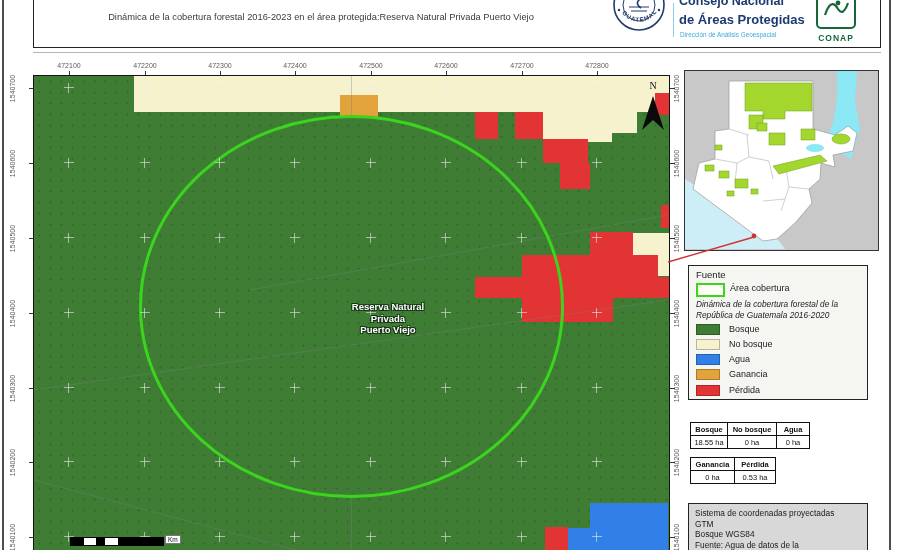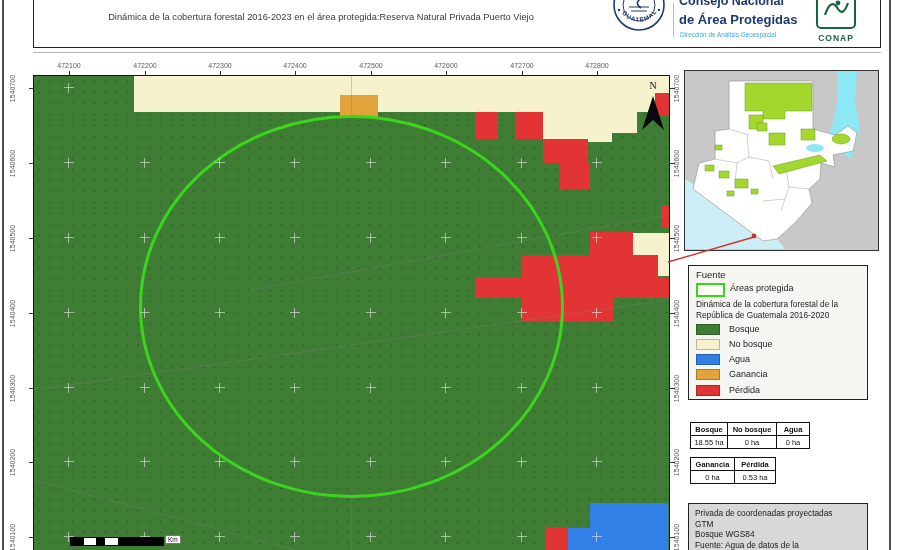--- a/index.html
+++ b/index.html
@@ -55,21 +55,21 @@
   #inset-box{position:absolute;left:684px;top:70px;width:195px;height:181px;
     border:1.5px solid #333;box-sizing:border-box;background:#c8c8c8;}
   #legend-box{position:absolute;left:688px;top:265px;width:180px;height:135px;
     border:1.3px solid #222;box-sizing:border-box;background:#f5f5f2;}
   #legend-title{position:absolute;left:7px;top:3px;font-size:9.5px;color:#222;}
   #legend-area-row{position:absolute;left:7px;top:16px;height:14px;}
   #legend-area-swatch{position:absolute;left:0;top:1px;width:25px;height:10px;background:#fdfdf4;
     border:2.5px solid var(--c-area);}
   #legend-area-label{position:absolute;left:34px;top:1px;font-size:9px;color:#222;white-space:nowrap;}
   #legend-subtitle{position:absolute;left:7px;top:33px;width:168px;font-size:8.3px;
-    line-height:10.5px;color:#222;}
+    line-height:10.5px;color:#222;font-style:italic;}
   #legend-items{position:absolute;left:7px;top:56px;right:6px;}
   .legend-item{position:relative;height:15.3px;}
   .legend-item .sw{position:absolute;left:0;top:1.5px;width:24px;height:11px;
     box-shadow:inset 0 0 0 1px rgba(0,0,0,0.25);}
   .legend-item .lb{position:absolute;left:33px;top:1.5px;font-size:9px;color:#222;}
 
   table.stats{position:absolute;border-collapse:collapse;background:#fff;}
   table.stats td,table.stats th{border:1px solid #111;text-align:center;
     font-size:7.5px;padding:0;height:12px;color:#111;}
   table.stats th{font-weight:bold;}
@@ -102,21 +102,21 @@
       <defs>
           <path id="arcpath" d="M12,36 A21,21 0 0 0 46,36"></path>
         </defs>
       <text font-size="6" font-weight="bold" fill="#1f3b6e" letter-spacing="1">
         <textPath href="#arcpath">GUATEMALA</textPath>
       </text>
     </svg>
 
     <div id="org-divider"></div>
     <div id="org-name">Consejo Nacional</div>
-    <div id="org-subname">de Área Protegidas</div>
+    <div id="org-subname">de Áreas Protegidas</div>
     <div id="org-division">Dirección de Análisis Geoespacial</div>
 
     <div id="conap-box">
       <svg width="36" height="34" viewBox="0 0 36 34">
         <path d="M7,24 Q13,6 20,18 Q25,26 30,12" fill="none" stroke="#17663a" stroke-width="2.2"></path>
         <circle cx="20" cy="12" r="2.4" fill="#17663a"></circle>
       </svg>
     </div>
     <div id="conap-label">CONAP</div>
   </div>
@@ -265,20 +265,25 @@
         <div class="cross" style="left: 557.5px; top: 236px; width: 10px; height: 1px;"></div>
         <div class="cross" style="left: 562px; top: 231.5px; width: 1px; height: 10px;"></div>
         <div class="cross" style="left: 557.5px; top: 311px; width: 10px; height: 1px;"></div>
         <div class="cross" style="left: 562px; top: 306.5px; width: 1px; height: 10px;"></div>
         <div class="cross" style="left: 557.5px; top: 385px; width: 10px; height: 1px;"></div>
         <div class="cross" style="left: 562px; top: 380.5px; width: 1px; height: 10px;"></div>
         <div class="cross" style="left: 557.5px; top: 460px; width: 10px; height: 1px;"></div>
         <div class="cross" style="left: 562px; top: 455.5px; width: 1px; height: 10px;"></div>
       </div>
 
+    <div id="area-label" style="text-shadow:1px 1px 0 #173017,-1px 1px 0 #173017,1px -1px 0 #173017,-1px -1px 0 #173017;">
+        <div>Reserva Natural</div>
+        <div>Privada</div>
+        <div>Puerto Viejo</div>
+      </div>
 
     <div id="north">
       <div class="nlet">N</div>
       <svg width="26" height="54" viewBox="0 0 26 54">
         <polygon points="13,16 2,50 13,40 24,50" fill="#0a0a0a"></polygon>
       </svg>
     </div>
 
     <div id="scale-bar">
       <div class="seg" style="width:13px;background:#000;"></div>
@@ -368,21 +373,21 @@
   </div>
 
   <svg class="abs" style="left:660px;top:230px;" width="104" height="38">
     <line x1="94" y1="7" x2="8" y2="32" stroke="#d23333" stroke-width="1.4"></line>
   </svg>
 
   <div id="legend-box">
     <div id="legend-title">Fuente</div>
     <div id="legend-area-row">
       <div id="legend-area-swatch"></div>
-      <div id="legend-area-label">Áreas protegida</div>
+      <div id="legend-area-label">Área cobertura</div>
     </div>
     <div id="legend-subtitle">Dinámica de la cobertura forestal de la República de Guatemala 2016-2020</div>
     <div id="legend-items">
         <div class="legend-item">
           <span class="sw" style="background: var(--c-bosque);"></span>
           <span class="lb">Bosque</span>
         </div>
         <div class="legend-item">
           <span class="sw" style="background: var(--c-no_bosque);"></span>
           <span class="lb">No bosque</span>
@@ -424,19 +429,19 @@
       <th style="width:40px;">Pérdida</th>
     </tr>
     <tr>
       <td>0 ha</td>
       <td>0.53 ha</td>
     </tr>
   </tbody>
     </table>
 
   <div id="info-box">
-      <div>Privada de coordenadas proyectadas</div>
+      <div>Sistema de coordenadas proyectadas</div>
       <div>GTM</div>
       <div>Bosque WGS84</div>
       <div>Fuente: Agua de datos de la</div>
     </div>
 
 </div>
 
 </body></html>

